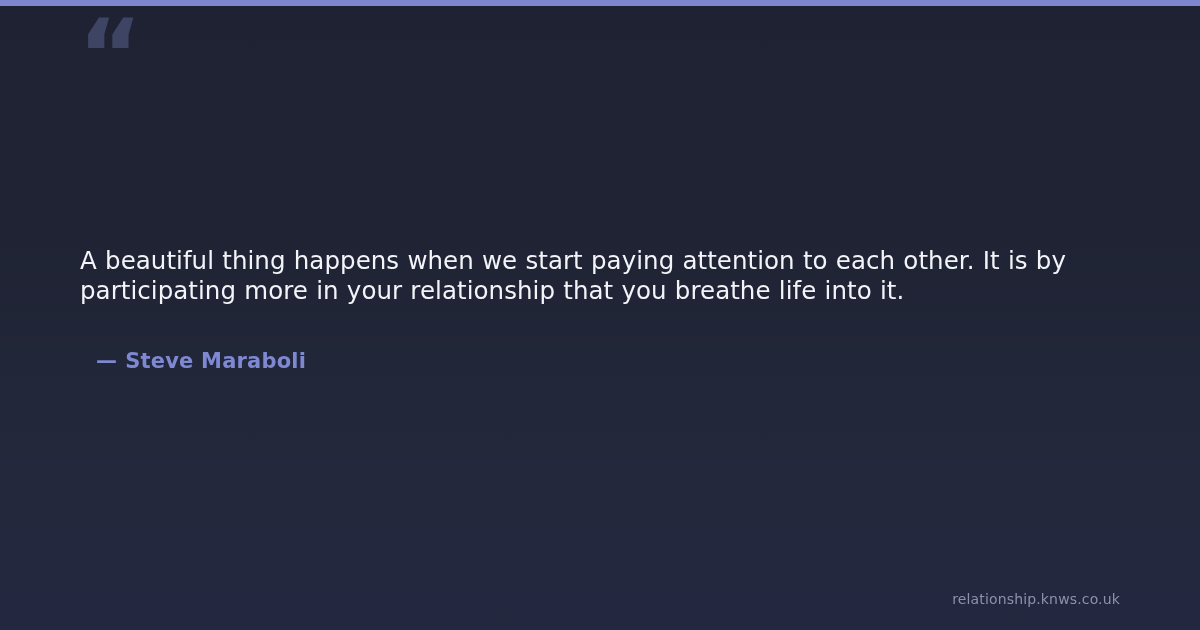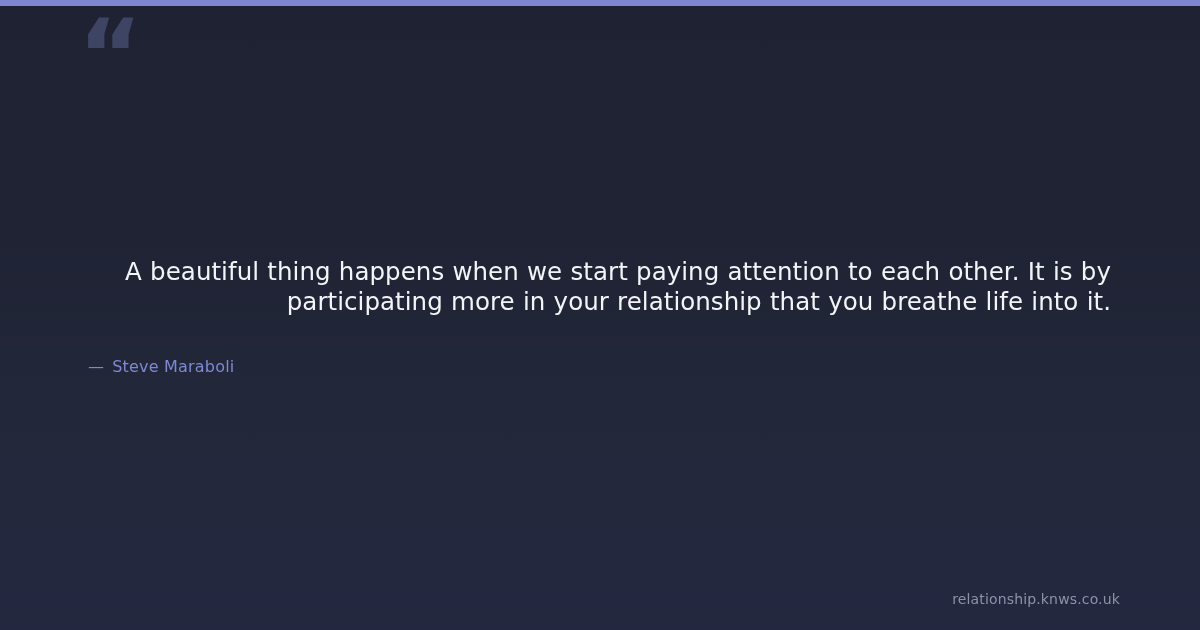--- a/index.html
+++ b/index.html
@@ -46,36 +46,35 @@
   }
 
   .content {
     position: absolute;
     left: 80px;
     top: 246px;
     width: 1042px;
   }
 
   .quote-text {
-    margin: 11px;
+    margin: 0;
     font-size: 24.5px;
     line-height: 30px;
     font-weight: 400;
     color: #f2f4f8;
     letter-spacing: 0.05px;
     word-spacing: 0.4px;
-    text-align: right;
   }
 
   .quote-author {
-    margin: 8px;
+    margin: 16px;
     padding-top: 26px;
-    font-size: 16px;
+    font-size: 21px;
     line-height: 26px;
-    font-weight: 400;
+    font-weight: 700;
     color: #7e89d2;
     letter-spacing: 0.2px;
     white-space: nowrap;
   }
 
   .author-dash {
     display: inline-block;
     margin-right: 8px;
   }
 

